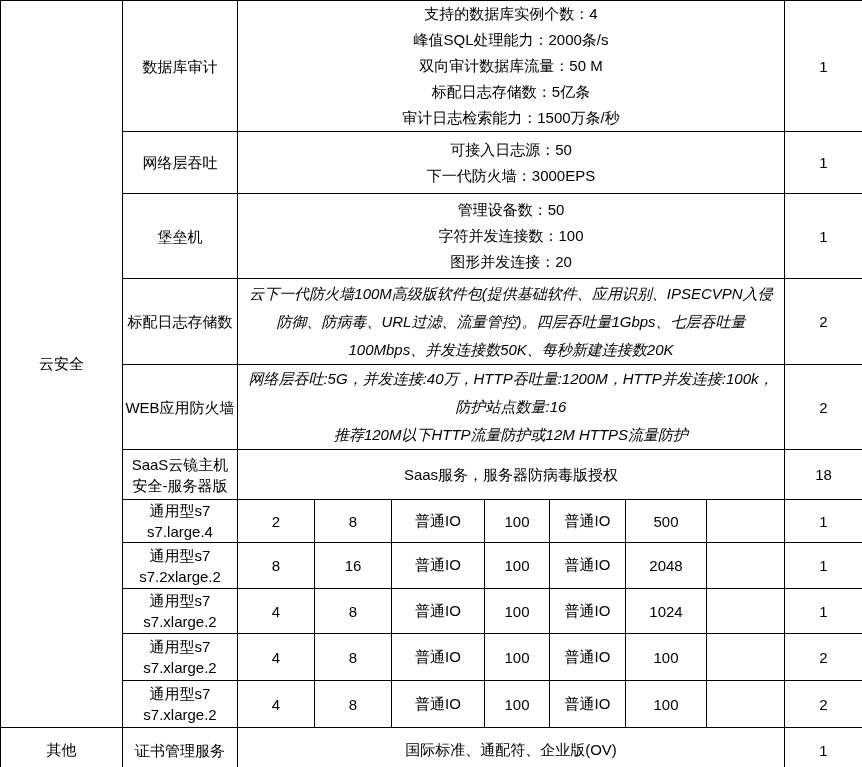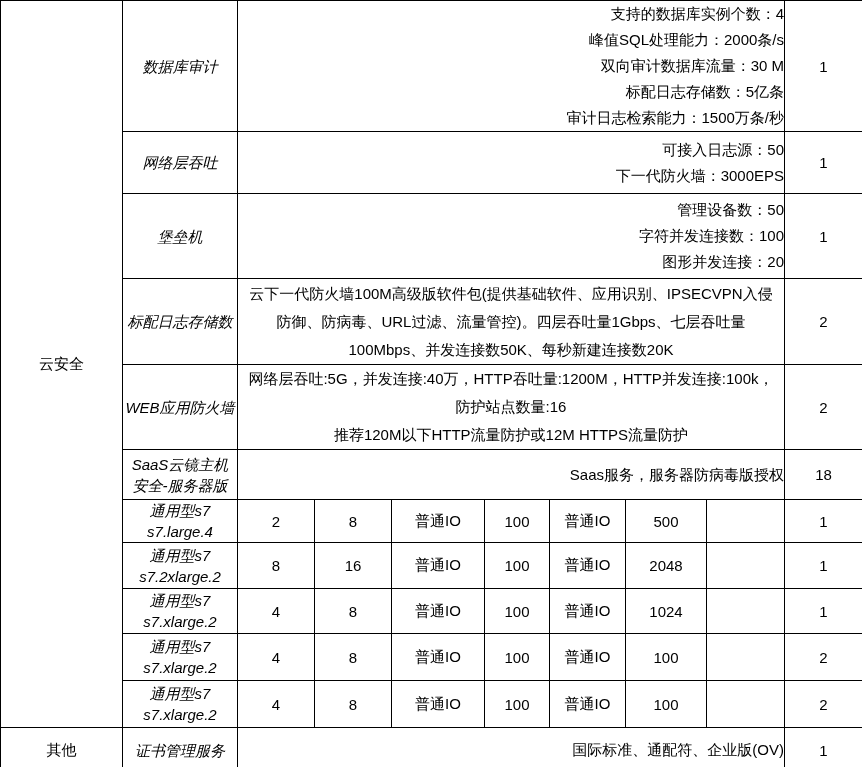--- a/index.html
+++ b/index.html
@@ -22,23 +22,23 @@
   }
   table.spec-table td {
     border: 1px solid #000000;
     text-align: center;
     vertical-align: middle;
     padding: 0;
     font-size: 15px;
     overflow: hidden;
   }
   .cat-cell { font-size: 15px; margin-left: 40px; }
-  .prod-cell .prod-line { line-height: 21px; font-style: italic; }
-  .spec-cell .spec-line { line-height: 26px; text-align: right; }
-  .spec-cell .spec-para { line-height: 28px; padding: 0 6px; }
+  .prod-cell .prod-line { line-height: 21px; }
+  .spec-cell .spec-line { line-height: 26px; }
+  .spec-cell .spec-para { line-height: 28px; padding: 0 6px; font-style: italic; }
   .qty-cell { font-size: 15px; }
   .val-cell { font-size: 15px; }
 </style>
 </head>
 <body>
 
 <div class="page">
   <table class="spec-table">
     <colgroup>
       <col style="width:122px">
@@ -57,21 +57,21 @@
         <tr style="height:128px">
       <td class="cat-cell" rowspan="11">
         <div>云安全</div>
       </td>
       <td class="prod-cell">
         <div class="prod-line">数据库审计</div>
       </td>
       <td class="spec-cell" colspan="7">
         <div class="spec-line">支持的数据库实例个数：4</div>
         <div class="spec-line">峰值SQL处理能力：2000条/s</div>
-        <div class="spec-line">双向审计数据库流量：30 M</div>
+        <div class="spec-line">双向审计数据库流量：50 M</div>
         <div class="spec-line">标配日志存储数：5亿条</div>
         <div class="spec-line">审计日志检索能力：1500万条/秒</div>
       </td>
       <td class="qty-cell">1</td>
     </tr>
 
     <tr style="height:62px">
       <td class="prod-cell">
         <div class="prod-line">网络层吞吐</div>
       </td>

